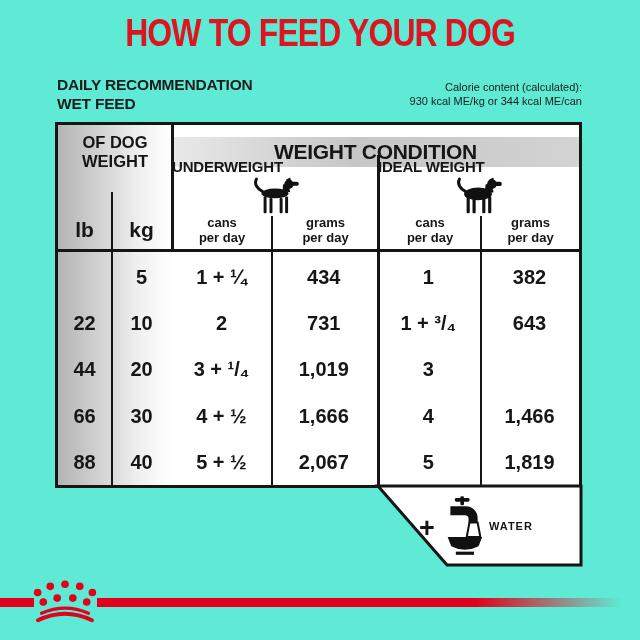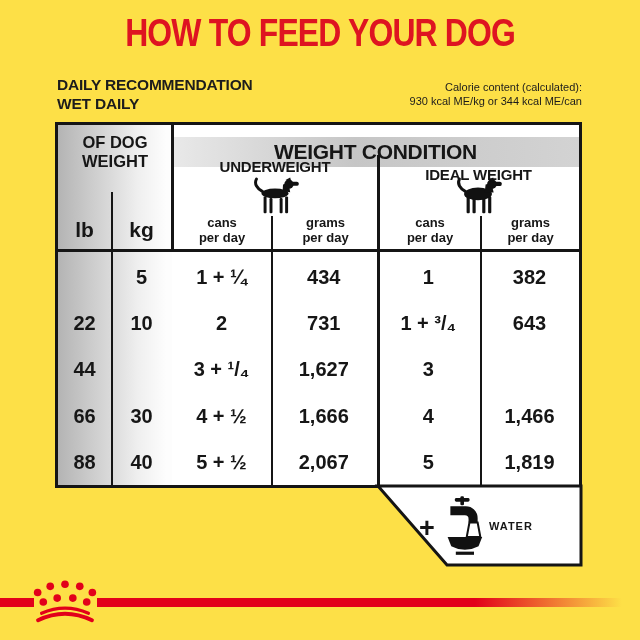--- a/index.html
+++ b/index.html
@@ -1,16 +1,16 @@
 <!DOCTYPE html>
 <html><head>
 <meta charset="utf-8">
 <style>
   html,body{margin:0;padding:0;background:#ffffff;}
-  #page{position:relative;width:640px;height:640px;background:#fde047;overflow:hidden;
+  #page{position:relative;width:640px;height:640px;background:#5eead4;overflow:hidden;
         font-family:"Liberation Sans", sans-serif;color:#161616;}
 
   
   .title{position:absolute;left:0;right:0;top:12px;text-align:center;}
   .title span{display:inline-block;font-size:38px;font-weight:bold;letter-spacing:-1px;
               transform:scaleX(0.84);transform-origin:center;color:#de1421;white-space:nowrap;}
   .subhead{position:absolute;left:57px;top:76px;font-size:15.5px;font-weight:bold;
            line-height:18.5px;letter-spacing:-0.2px;color:#1c1c1c;}
   .calnote{position:absolute;left:300px;right:58px;top:80px;text-align:right;
            font-size:11px;font-weight:normal;line-height:14px;color:#1c1c1c;}
@@ -18,24 +18,24 @@
   
   .frame{position:absolute;left:55px;top:122px;width:527px;height:366px;
          border:3px solid #151515;box-sizing:border-box;background:#fff;}
   .leftcol{position:absolute;left:58px;top:125px;width:114px;height:360px;
            background:linear-gradient(to right,#b4b4b4 0%,#d9d9d9 45%,#efefef 70%,#fdfdfd 95%);}
   .band{position:absolute;left:172px;top:125px;width:407px;height:30px;
         background:linear-gradient(to right,#e9e9e9 0%,#c6c6c6 45%,#d3d3d3 100%);
         text-align:center;line-height:30px;font-size:21px;font-weight:bold;letter-spacing:-0.3px;margin-top:12px;}
   .weightofdog{position:absolute;left:58px;top:133px;width:114px;text-align:center;
                font-size:16.5px;font-weight:bold;line-height:19px;}
-  .seclabel{position:absolute;top:158px;height:16px;text-align:center;
+  .seclabel{position:absolute;top:158px;height:16px;text-align:left;
             font-size:15px;font-weight:bold;letter-spacing:-0.2px;}
   .sec-under{left:172px;width:206px;}
-  .sec-ideal{left:378px;width:201px;margin-top:8px;}
+  .sec-ideal{left:378px;width:201px;}
   .dogicon{position:absolute;top:177px;width:52px;height:38px;}
   .dog-under{left:249px;} .dog-ideal{left:452px;}
   .colhead{position:absolute;top:216px;text-align:center;font-size:13px;font-weight:bold;line-height:14.5px;}
   .ch0{left:172px;width:100px;} .ch1{left:274px;width:103px;}
   .ch2{left:379px;width:102px;} .ch3{left:482px;width:97px;}
   .unit{position:absolute;top:213px;height:34px;line-height:34px;text-align:center;
         font-size:21px;font-weight:bold;}
   .unit-lb{left:58px;width:53px;} .unit-kg{left:111px;width:61px;}
 
   .vline,.hline{position:absolute;background:#151515;}
@@ -71,21 +71,21 @@
 <body>
 
 <div id="page">
 
   <div class="title">
     <span>HOW TO FEED YOUR DOG</span>
   </div>
 
   <div class="subhead">
     <div>DAILY RECOMMENDATION</div>
-    <div>WET DAILY</div>
+    <div>WET FEED</div>
   </div>
 
   <div class="calnote">
     <div>Calorie content (calculated):</div>
     <div>930 kcal ME/kg or 344 kcal ME/can</div>
   </div>
 
   <div class="frame"></div>
   <div class="leftcol"></div>
   <div class="band">WEIGHT CONDITION</div>
@@ -164,22 +164,23 @@
   <div class="trow" style="top:300.2px">
     <span class="c-lb">22</span>
     <span class="c-kg">10</span>
     <span class="c-uc">2</span>
     <span class="c-ug">731</span>
     <span class="c-ic">1 + ³/₄</span>
     <span class="c-ig">643</span>
   </div>
   <div class="trow" style="top:346.4px">
     <span class="c-lb">44</span>
+    <span class="c-kg">20</span>
     <span class="c-uc">3 + ¹/₄</span>
-    <span class="c-ug">1,627</span>
+    <span class="c-ug">1,019</span>
     <span class="c-ic">3</span>
   </div>
   <div class="trow" style="top:392.6px">
     <span class="c-lb">66</span>
     <span class="c-kg">30</span>
     <span class="c-uc">4 + ½</span>
     <span class="c-ug">1,666</span>
     <span class="c-ic">4</span>
     <span class="c-ig">1,466</span>
   </div>

